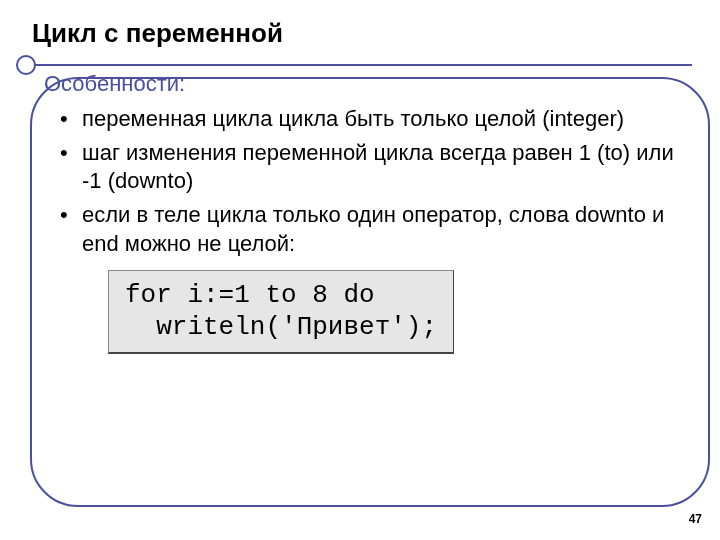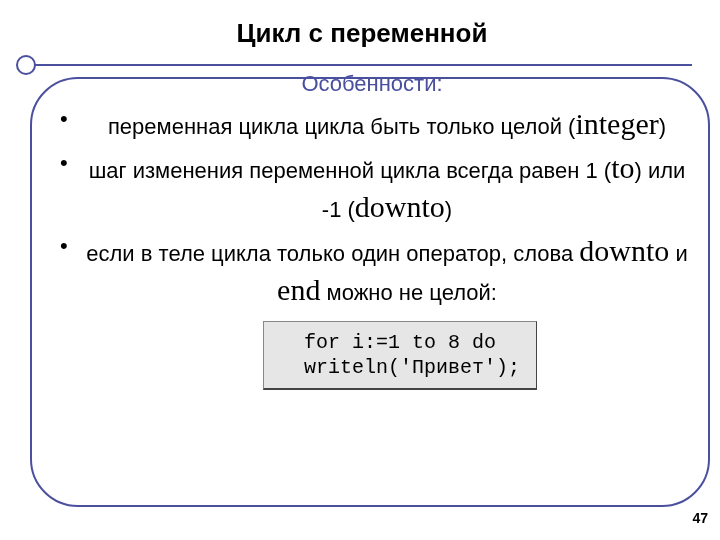--- a/index.html
+++ b/index.html
@@ -1,15 +1,15 @@
 <!DOCTYPE html>
 <html><head>
 <meta charset="utf-8">
 <style>
-  * { margin: 0; padding: 0; box-sizing: border-box; text-align: center; }
+  * { margin: 0; padding: 0; box-sizing: border-box; }
   body {
     width: 720px;
     height: 540px;
     background: #ffffff;
     font-family: Arial, sans-serif;
     position: relative;
     overflow: hidden;
   }
   .slide {
     width: 100%;
@@ -57,21 +57,21 @@
     left: -8px;
     width: 680px;
     height: 430px;
     border: 2px solid #4a4f9e;
     border-radius: 48px;
     pointer-events: none;
   }
   .subtitle {
     color: #4a4f9e;
     font-size: 22px;
-    margin-left: 14px;
+    margin-left: 6px;
     margin-bottom: 8px;
   }
   ul.bullets {
     list-style: none;
     margin-left: 22px;
     font-size: 22px;
     color: #000;
     line-height: 1.28;
   }
   ul.bullets > li {
@@ -80,41 +80,41 @@
     margin-bottom: 6px;
   }
   ul.bullets > li::before {
     content: "•";
     position: absolute;
     left: 0;
     top: 0;
     color: #000;
   }
   .mono {
-    font-family: Liberation Serif, serif;
-    font-size: 30px;
+    font-family: Liberation Sans, sans-serif;
+    font-size: 22px;
   }
   .codebox {
     margin: 6px 0 10px 70px;
     background: #e6e6e6;
     border: 1px solid #888;
     border-right: 1px solid #444;
     border-bottom: 2px solid #444;
     padding: 8px 16px;
     display: inline-block;
     font-family: "Courier New", monospace;
-    font-size: 20px;
+    font-size: 26px;
     line-height: 1.25;
     white-space: pre;
   }
   .pagenum {
     position: absolute;
     bottom: 14px;
-    right: 12px;
-    font-size: 14px;
+    right: 18px;
+    font-size: 12px;
     font-weight: bold;
     color: #000;
   }
 </style>
 </head>
 <body>
 
 <div class="slide">
   <div class="title">Цикл с переменной</div>
 

